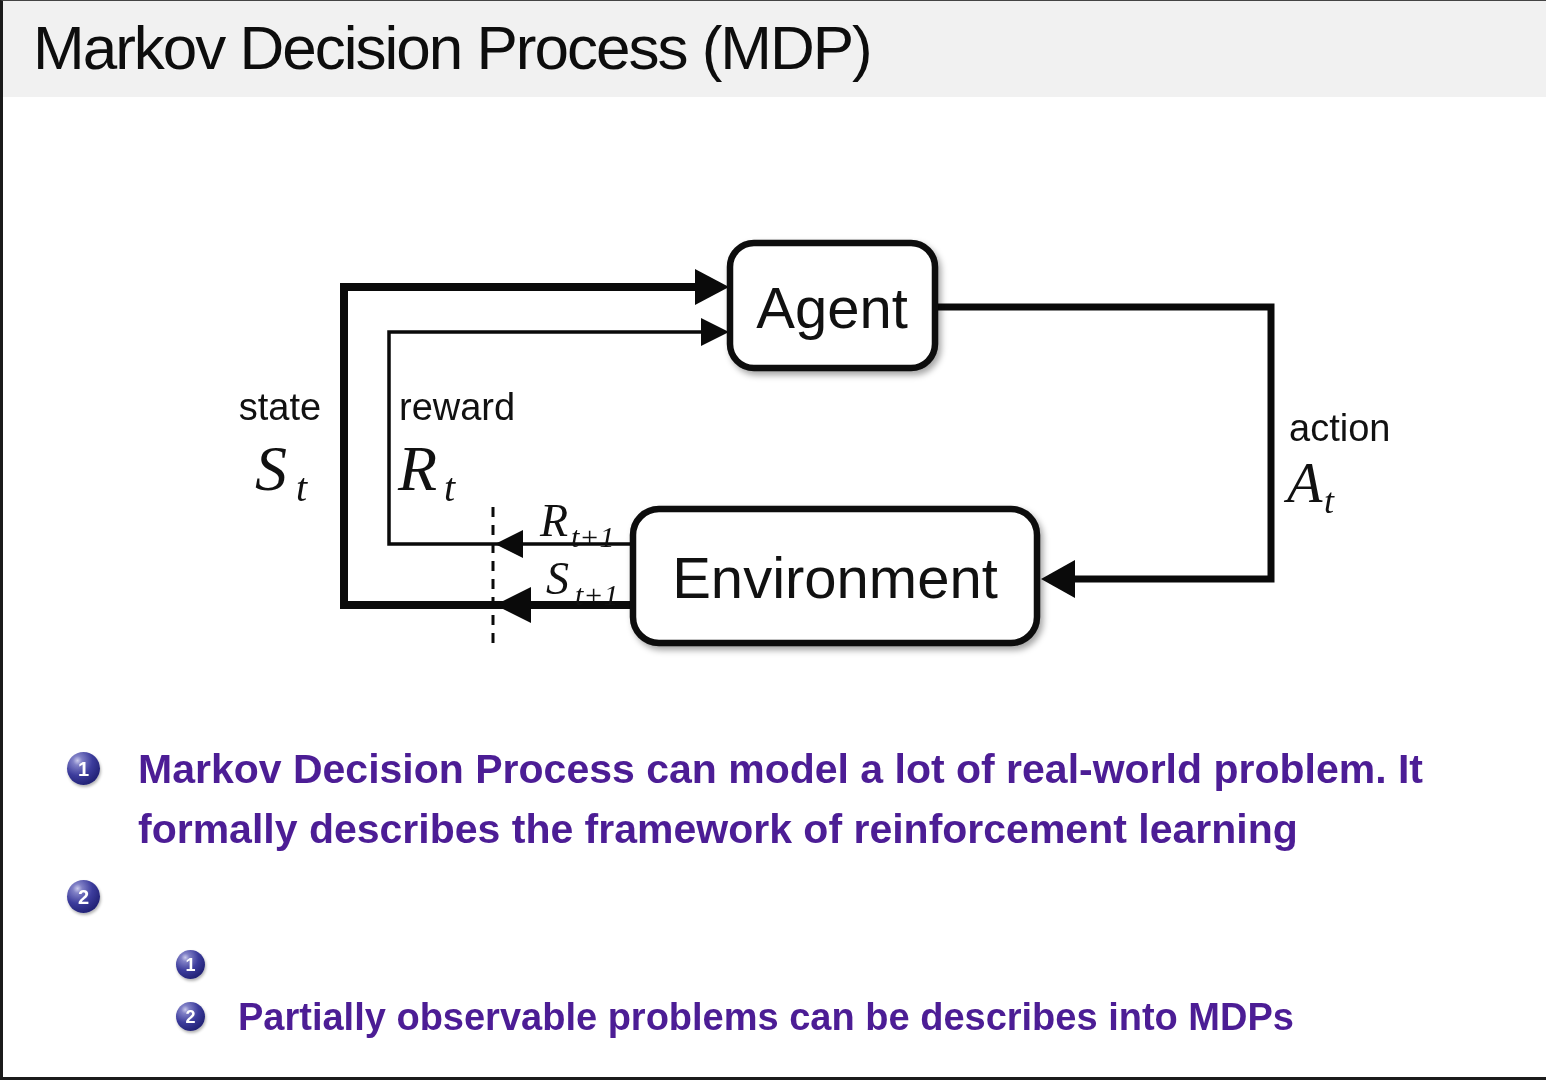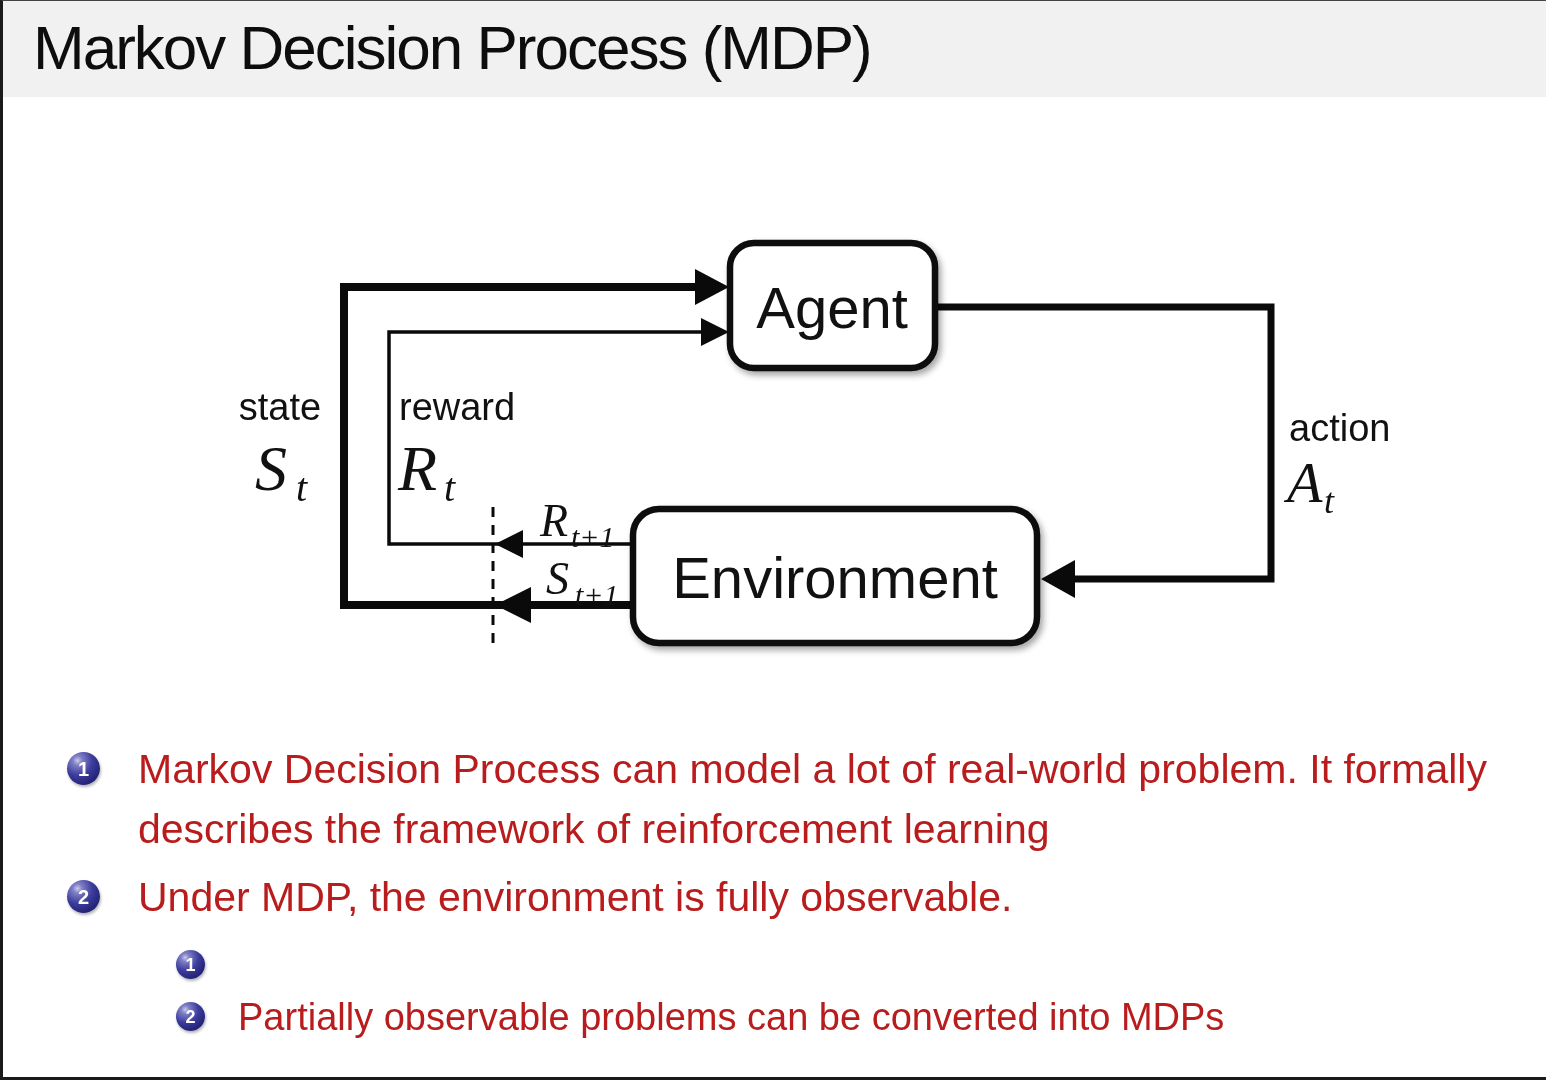--- a/index.html
+++ b/index.html
@@ -39,21 +39,21 @@
   .boxlabel{font-size:58px;text-anchor:middle;}
   .wordlabel{font-size:38px;}
   .bullets{position:absolute;left:0;top:0;width:1546px;height:1080px;}
   .row{position:absolute;display:flex;align-items:flex-start;}
   .row.main{left:64px;width:1436px;gap:38px;font-size:41px;line-height:60px;}
   .row.sub{left:173px;width:1330px;gap:33px;font-size:38px;line-height:52px;}
   .b1{top:738px;}
   .b2{top:866px;}
   .s1{top:938px;}
   .s2{top:990px;}
-  .row .text{color:#b91c1c;}
+  .row .text{color:#4c1d95;font-weight:bold;}
   .ball{
     flex:none;border-radius:50%;
     background:radial-gradient(circle at 32% 26%, #cacaec 0%, #8080c6 14%, #3c3c9c 45%, #232377 75%, #161560 100%);
     color:#fff;display:flex;align-items:center;justify-content:center;
     font-weight:bold;box-shadow:1px 2px 3px rgba(0,0,0,0.3);
   }
   .ball.m{width:33px;height:33px;font-size:20px;margin-top:13px;}
   .ball.s{width:29px;height:29px;font-size:18px;margin-top:11px;}
 </style>
 </head>
@@ -114,30 +114,29 @@
       <span class="ball m">
         <span>1</span>
       </span>
       <span class="text">Markov Decision Process can model a lot of real-world problem. It formally describes the framework of reinforcement learning</span>
     </div>
 
     <div class="row main b2">
       <span class="ball m">
         <span>2</span>
       </span>
-      <span class="text">Under MDP, the environment is fully observable.</span>
     </div>
 
     <div class="row sub s1">
       <span class="ball s">
         <span>1</span>
       </span>
     </div>
 
     <div class="row sub s2">
       <span class="ball s">
         <span>2</span>
       </span>
-      <span class="text">Partially observable problems can be converted into MDPs</span>
+      <span class="text">Partially observable problems can be describes into MDPs</span>
     </div>
 
   </div>
 </div>
 
 </body></html>

